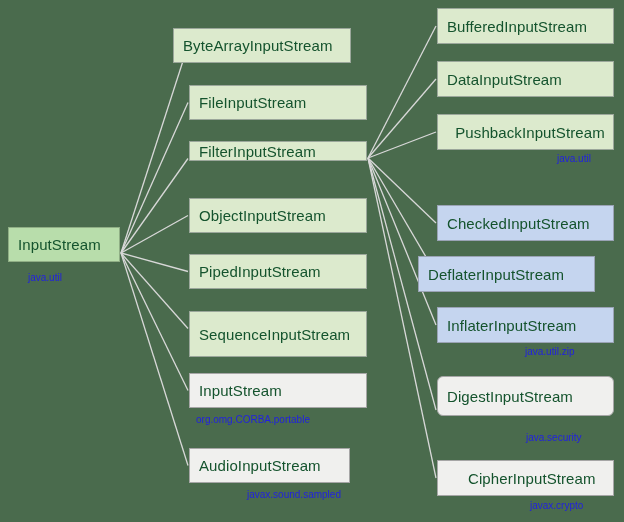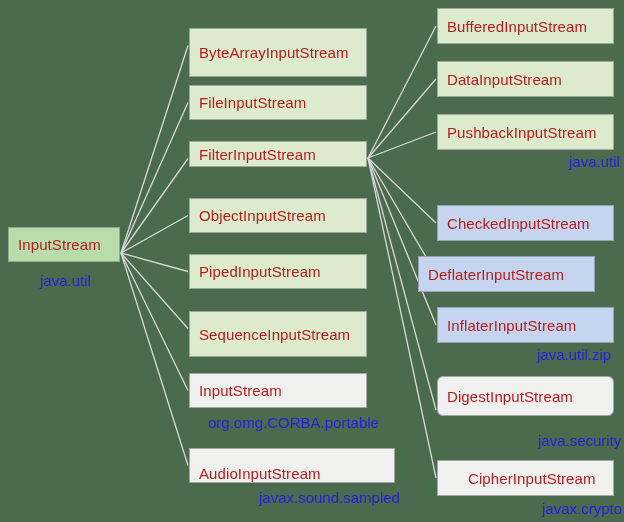--- a/index.html
+++ b/index.html
@@ -26,21 +26,21 @@
   .node {
     position: absolute;
     box-sizing: border-box;
     border: 1px solid #9a9a9a;
     border-right-color: #7d7d7d;
     border-bottom-color: #7d7d7d;
     display: flex;
     align-items: center;
     padding-left: 9px;
     font-size: 15px;
-    color: #b91c1c;
+    color: #14532d;
     letter-spacing: 0.1px;
     white-space: nowrap;
     z-index: 2;
   }
   .node.root {
     background: #b8ddab;
     border-color: #8fae85;
   }
   .node.green {
     background: #dceacd;
@@ -49,26 +49,25 @@
   .node.blue {
     background: #c5d5ef;
     border-color: #9aa3b5;
   }
   .node.plain {
     background: #f0f0ee;
     border-color: #a6a6a6;
   }
   .pkg {
     position: absolute;
-    font-size: 15px;
+    font-size: 10px;
     color: #2222dd;
     white-space: nowrap;
     z-index: 2;
     font-family: "Liberation Sans", sans-serif;
-    margin-left: 12px;
   }
 </style>
 </head>
 <body>
 
 <div id="diagram">
 
   <svg id="edges" viewBox="0 0 624 522" xmlns="http://www.w3.org/2000/svg">
       <line x1="121" y1="253" x2="188" y2="45.5" stroke="#d8d8d8" stroke-width="1.3"></line>
       <line x1="121" y1="253" x2="188" y2="102.5" stroke="#d8d8d8" stroke-width="1.3"></line>
@@ -87,55 +86,55 @@
       <line x1="368" y1="158" x2="436" y2="410" stroke="#d8d8d8" stroke-width="1.3"></line>
       <line x1="368" y1="158" x2="436" y2="478" stroke="#d8d8d8" stroke-width="1.3"></line>
     </svg>
 
   <div class="node root" id="root-node" style="left: 8px; top: 227px; width: 112px; height: 35px;">
     <span>InputStream</span>
   </div>
   <div class="pkg" id="root-pkg" style="left: 28px; top: 272px;">java.util</div>
 
   <div id="middle-column">
-      <div class="node green" style="left: 189px; top: 28px; width: 178px; height: 49px;">
+      <div class="node green" style="left: 173px; top: 28px; width: 178px; height: 35px;">
         <span>ByteArrayInputStream</span>
       </div>
       <div class="node green" style="left: 189px; top: 85px; width: 178px; height: 35px;">
         <span>FileInputStream</span>
       </div>
-      <div class="node green" style="left: 189px; top: 141px; width: 178px; height: 26px;">
+      <div class="node green" style="left: 189px; top: 141px; width: 178px; height: 20px;">
         <span>FilterInputStream</span>
       </div>
       <div class="node green" style="left: 189px; top: 198px; width: 178px; height: 35px;">
         <span>ObjectInputStream</span>
       </div>
       <div class="node green" style="left: 189px; top: 254px; width: 178px; height: 35px;">
         <span>PipedInputStream</span>
       </div>
       <div class="node green" style="left: 189px; top: 311px; width: 178px; height: 46px;">
         <span>SequenceInputStream</span>
       </div>
       <div class="node plain" style="left: 189px; top: 373px; width: 178px; height: 35px;">
         <span>InputStream</span>
       </div>
       <div class="pkg" style="left: 196px; top: 414px;">org.omg.CORBA.portable</div>
-      <div class="node plain" style="left: 189px; top: 448px; width: 206px; height: 35px; align-items: flex-end;">
+      <div class="node plain" style="left: 189px; top: 448px; width: 161px; height: 35px;">
         <span>AudioInputStream</span>
       </div>
       <div class="pkg" style="left: 229px; top: 489px; padding-left: 18px;">javax.sound.sampled</div>
     </div>
   <div id="right-column">
       <div class="node green" style="left: 437px; top: 8px; width: 177px; height: 36px;">
         <span>BufferedInputStream</span>
       </div>
       <div class="node green" style="left: 437px; top: 61px; width: 177px; height: 36px;">
         <span>DataInputStream</span>
       </div>
-      <div class="node green" style="left: 437px; top: 114px; width: 177px; height: 36px;">
+      <div class="node green" style="left: 437px; top: 114px; width: 177px; height: 36px; justify-content: center;">
         <span>PushbackInputStream</span>
       </div>
       <div class="pkg" style="left: 557px; top: 153px;">java.util</div>
       <div class="node blue" style="left: 437px; top: 205px; width: 177px; height: 36px;">
         <span>CheckedInputStream</span>
       </div>
       <div class="node blue" style="left: 418px; top: 256px; width: 177px; height: 36px;">
         <span>DeflaterInputStream</span>
       </div>
       <div class="node blue" style="left: 437px; top: 307px; width: 177px; height: 36px;">

